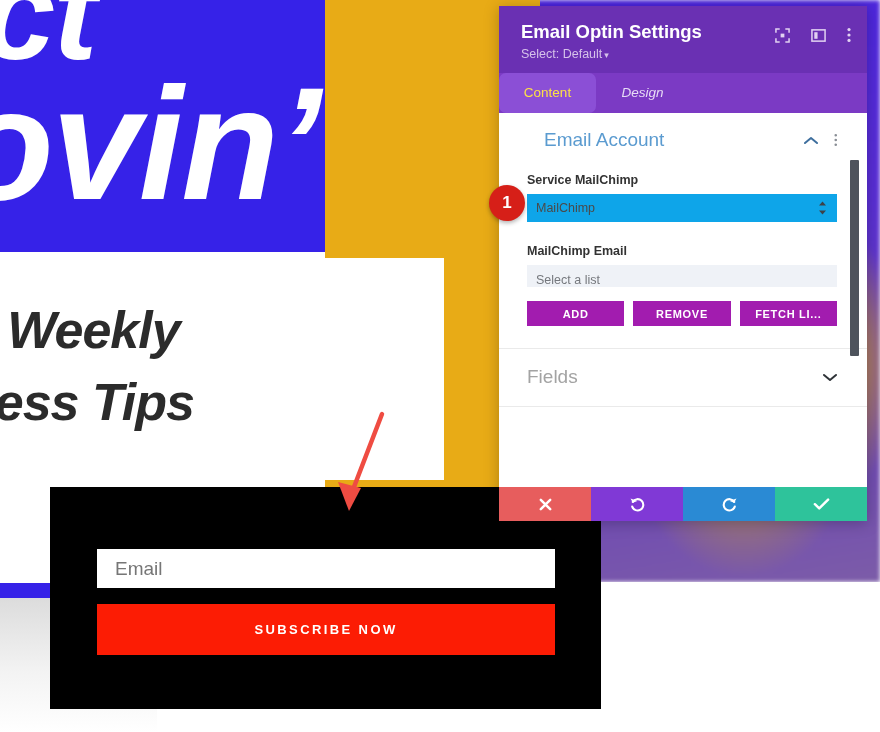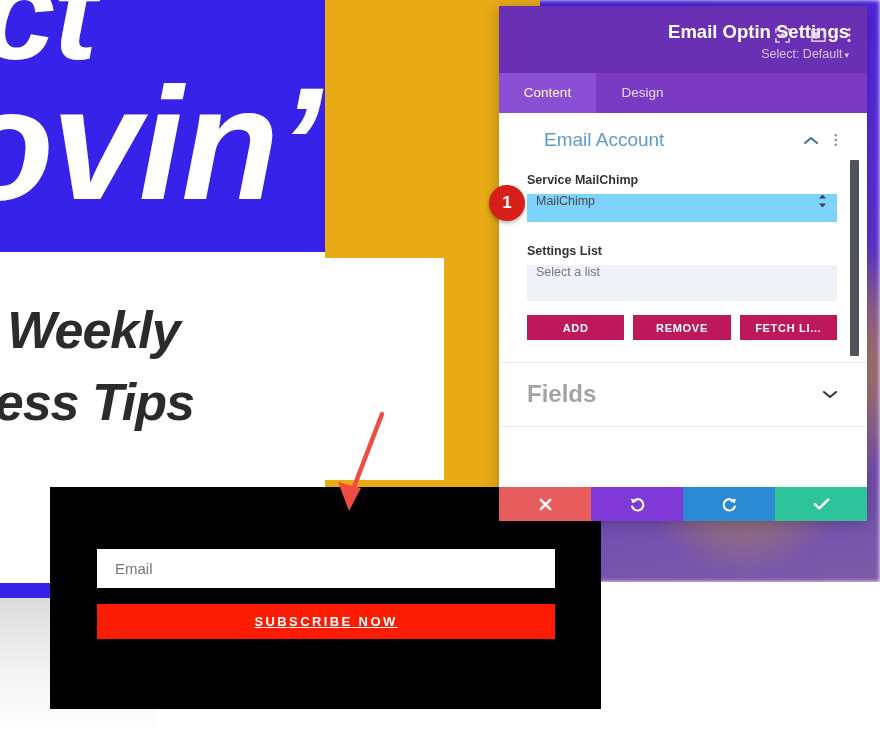--- a/index.html
+++ b/index.html
@@ -72,86 +72,85 @@
 
   
   .optin {
     position: absolute; left: 50px; top: 487px; width: 551px; height: 222px;
     background: #000000;
   }
   .optin-email {
     position: absolute; left: 97px; top: 549px; width: 458px; height: 39px;
     background: #ffffff; display: flex; align-items: center; padding-left: 18px;
   }
-  .optin-email span { color: #767676; font-size: 15px; font-family: "Liberation Sans", sans-serif; text-align: center; }
+  .optin-email span { color: #767676; font-size: 19px; font-family: "Liberation Sans", sans-serif; text-align: center; }
   .optin-btn {
-    position: absolute; left: 97px; top: 604px; width: 458px; height: 35px;
+    position: absolute; left: 97px; top: 604px; width: 458px; height: 51px;
     background: #fc1c04; display: flex; align-items: center; justify-content: center;
     color: #ffffff; font-size: 13px; font-weight: bold; letter-spacing: 2.4px;
     font-family: "Liberation Sans", sans-serif;
-    text-decoration: underline;
   }
 
   
   .arrow-svg { position: absolute; left: 330px; top: 408px; width: 70px; height: 112px; pointer-events: none; }
 
   
   .panel {
     position: absolute; left: 499px; top: 6px; width: 368px; height: 515px;
     background: #ffffff; box-shadow: 0 2px 14px rgba(0,0,0,.25);
     display: flex; flex-direction: column; overflow: hidden;
   }
   .panel-head {
-    background: #6a30b3; padding: 14px 18px 12px 22px; position: relative; flex: 0 0 auto; text-align: right;
+    background: #6a30b3; padding: 14px 18px 12px 22px; position: relative; flex: 0 0 auto;
   }
   .panel-title { color: #ffffff; font-size: 18.5px; font-weight: bold; line-height: 1.25; }
   .panel-preset { color: #d6c2ea; font-size: 12.5px; margin-top: 4px; }
   .panel-preset .caret { font-size: 9px; margin-left: 2px; }
   .head-icons { position: absolute; right: 16px; top: 21px; display: flex; align-items: center; gap: 21px; }
   .head-icons svg { display: block; }
 
   .tabs { display: flex; background: #7b3ac4; flex: 0 0 auto; }
   .tab {
     padding: 12px 0 13px; color: #e7dbf5; font-size: 13.5px; text-align: center;
   }
   .tab.t1 { width: 97px; }
-  .tab.t2 { width: 93px; }
+  .tab.t2 { width: 93px; font-style: italic; }
   .tab.t3 { width: 110px; }
-  .tab.active { background: #8b4fd6; color: #fef9c3; }
+  .tab.active { background: #8b4fd6; color: #fde047; border-radius: 7px; }
 
   .panel-body { flex: 1 1 auto; position: relative; overflow: hidden; background: #ffffff; }
 
   .sec-open { padding: 16px 30px 8px 28px; }
   .sec-title-row { display: flex; align-items: center; justify-content: space-between; margin-left: 17px; }
   .sec-title { color: #5b9bd0; font-size: 19px; }
   .sec-icons { display: flex; align-items: center; gap: 16px; }
 
   .field-label { color: #333333; font-size: 12.5px; font-weight: bold; margin: 22px 0 7px; }
   .select-box {
-    background: #7dd3fc; height: 28px; display: flex; 
+    background: #0ea5e9; height: 28px; display: flex; align-items: center;
     padding: 0 10px 0 9px; justify-content: space-between;
   }
   .select-box span.val { color: #4a4a4a; font-size: 12.5px; }
   .input-box {
-    background: #eff2f7; height: 36px; display: flex; align-items: flex-start; padding: 0 9px;
+    background: #eff2f7; height: 22px; display: flex; align-items: flex-end; padding: 0 9px;
   }
   .input-box span { color: #75787d; font-size: 12.5px; }
 
   .btn-row { display: flex; gap: 9px; margin-top: 14px; }
   .gbtn {
-    flex: 1; background: #be185d; color: #ffffff; font-size: 11px; font-weight: bold;
+    flex: 1; background: #a21caf; color: #ffffff; font-size: 11px; font-weight: bold;
     letter-spacing: .7px; height: 25px; display: flex; align-items: center; justify-content: center;
     overflow: hidden; white-space: nowrap;
   }
 
   .sec-closed {
     border-top: 1px solid #eaeaea; padding: 17px 30px 18px 28px;
     display: flex; align-items: center; justify-content: space-between;
   }
-  .sec-closed .lbl { color: #a3a3a3; font-size: 24px; font-weight: bold; }
+  .sec-closed .lbl { color: #a3a3a3; font-size: 19px; }
   .sec-divider { border-top: 1px solid #eaeaea; height: 18px; }
 
   .pscroll {
     position: absolute; right: 8px; top: 47px; width: 9px; height: 196px;
     background: #4e535c; border-radius: 1px;
   }
 
   .action-bar { display: flex; flex: 0 0 auto; height: 34px; }
   .abtn { flex: 1; display: flex; align-items: center; justify-content: center; }
   .abtn.close  { background: #e75d5d; }
@@ -251,21 +250,21 @@
 
         <div class="field-label">Service MailChimp</div>
         <div class="select-box">
           <span class="val">MailChimp</span>
           <svg width="9" height="14" viewBox="0 0 9 14">
             <path d="M4.5 0.5 L8 4.5 L1 4.5 Z" fill="#3d4249"></path>
             <path d="M4.5 13.5 L8 9.5 L1 9.5 Z" fill="#3d4249"></path>
           </svg>
         </div>
 
-        <div class="field-label">Settings List</div>
+        <div class="field-label">MailChimp Email</div>
         <div class="input-box">
           <span>Select a list</span>
         </div>
 
         <div class="btn-row">
           <div class="gbtn">ADD</div>
           <div class="gbtn">REMOVE</div>
           <div class="gbtn">FETCH LI...</div>
         </div>
       </div>

